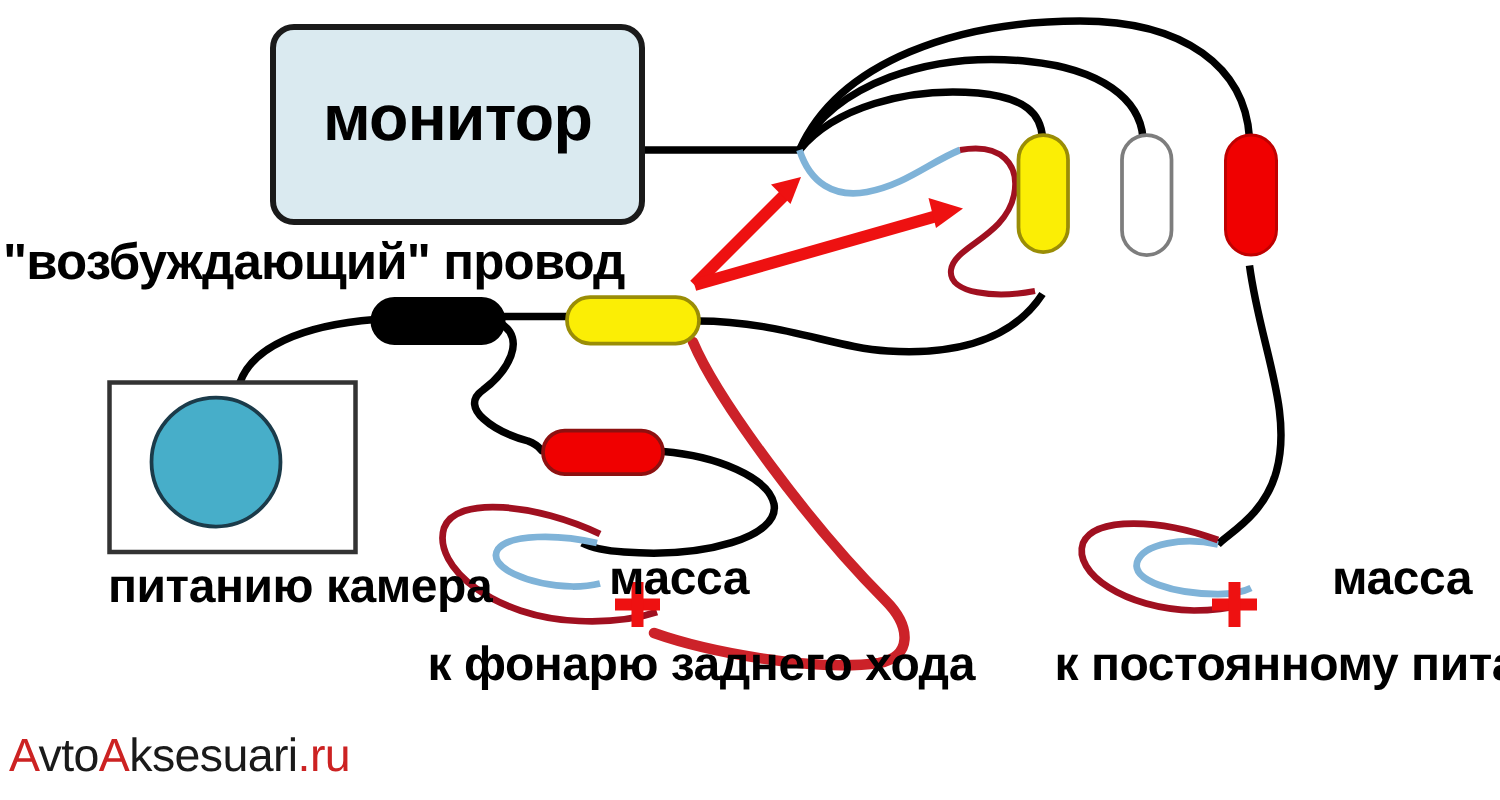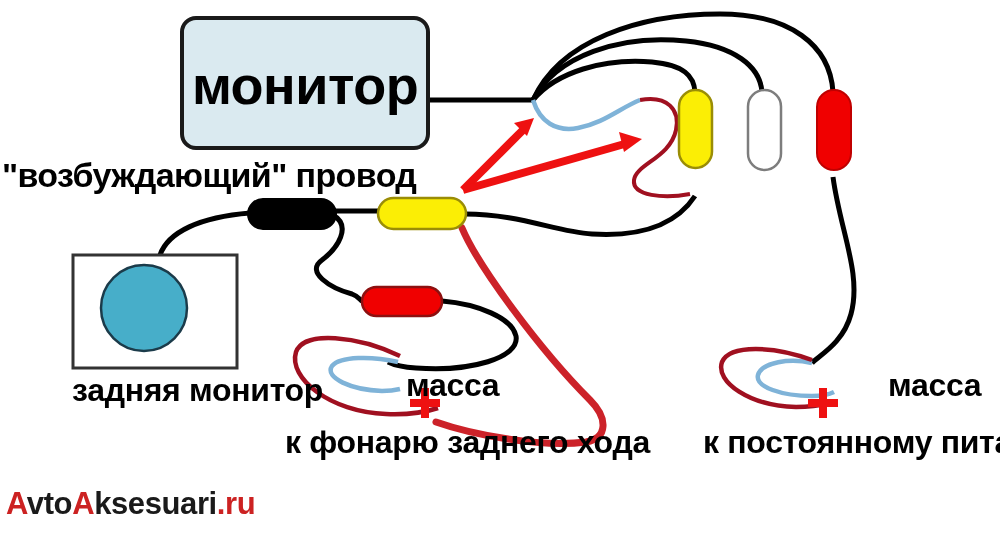--- a/index.html
+++ b/index.html
@@ -28,21 +28,21 @@
     font-family: "Liberation Sans", sans-serif;
     font-weight: bold;
     white-space: nowrap;
     line-height: 1.08;
   }
   #monitor-label {
     left: 186px;
     top: 56px;
     width: 238px;
     text-align: center;
-    font-size: 54px;
+    font-size: 43px;
     letter-spacing: -0.5px;
   }
   #excite-wire-label {
     left: 2px;
     top: 157px;
     font-size: 34px;
     letter-spacing: -0.6px;
   }
   #camera-label {
     left: 72px;
@@ -77,21 +77,21 @@
     top: 425px;
     width: 295px;
     text-align: center;
     font-size: 32px;
     letter-spacing: -0.3px;
   }
   #watermark {
     left: 6px;
     top: 487px;
     font-size: 31px;
-    font-weight: bold;
+    font-weight: normal;
     letter-spacing: -0.4px;
   }
   #watermark .wm-red { color: #cc2222; }
   #watermark .wm-dark { color: #1a1a1a; }
 </style>
 </head>
 <body>
 
 <div id="canvas">
 
@@ -167,21 +167,21 @@
       <rect x="808" y="399" width="30" height="8" fill="#ee1111"></rect>
       <rect x="819" y="388" width="8" height="30" fill="#ee1111"></rect>
     </g>
 
   </svg>
 
   <div class="lbl" id="monitor-label">монитор</div>
 
   <div class="lbl" id="excite-wire-label">"возбуждающий" провод</div>
 
-  <div class="lbl" id="camera-label">задняя монитор</div>
+  <div class="lbl" id="camera-label">питанию камера</div>
 
   <div class="lbl" id="ground-left-label">масса</div>
 
   <div class="lbl" id="reverse-lamp-label">к фонарю заднего хода</div>
 
   <div class="lbl" id="ground-right-label">масса</div>
 
   <div class="lbl" id="constant-power-label">к постоянному питанию</div>
 
   <div class="lbl" id="watermark"><span class="wm-red">A</span><span class="wm-dark">vto</span><span class="wm-red">A</span><span class="wm-dark">ksesuari</span><span class="wm-red">.ru</span></div>

